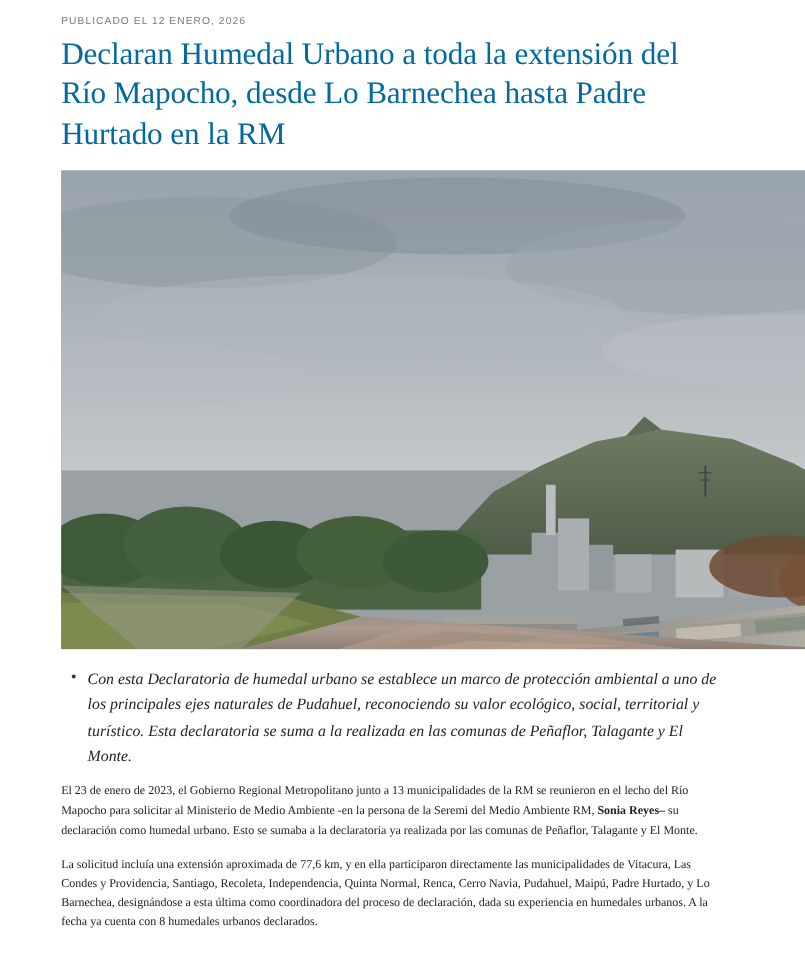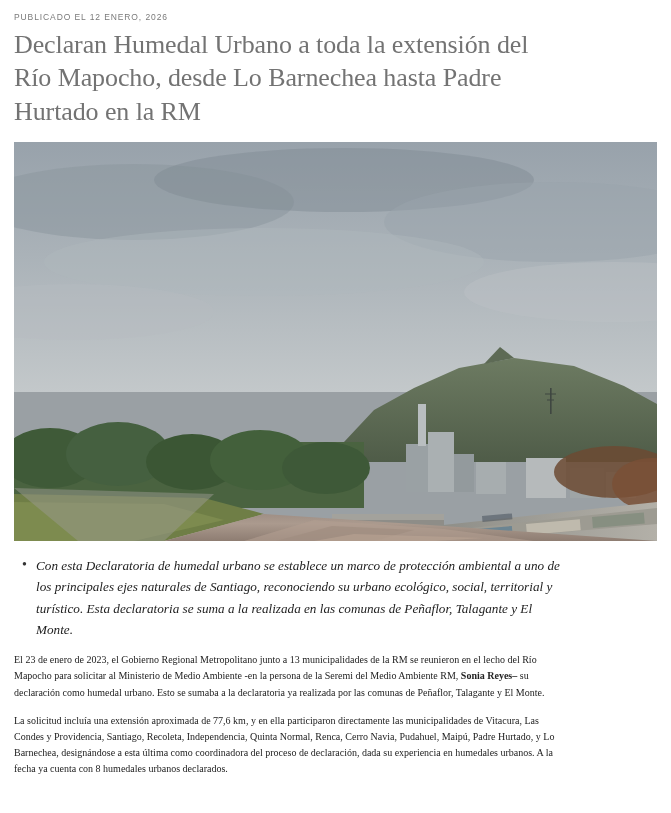--- a/index.html
+++ b/index.html
@@ -11,36 +11,37 @@
     width: 671px;
     min-height: 813px;
     font-family: "Liberation Serif", serif;
     color: #222222;
     -webkit-font-smoothing: antialiased;
   }
   .page {
     width: 574px;
     box-sizing: border-box;
     padding: 12px 14px 10px 14px;
+    margin-left: 37px;
   }
   .kicker {
     font-family: "Liberation Sans", sans-serif;
     font-size: 8.5px;
     letter-spacing: 0.9px;
     color: #7a7a7a;
     text-transform: uppercase;
     margin: 0 0 6px 0;
     font-weight: 400;
   }
   .headline {
     font-family: "Liberation Serif", serif;
     font-size: 26px;
     line-height: 1.28;
     font-weight: 400;
-    color: #737373;
+    color: #0369a1;
     margin: 0 0 14px 0;
     letter-spacing: -0.1px;
   }
   .hero {
     width: 643px;
     height: 399px;
     margin: 0 0 14px 0;
     position: relative;
     overflow: hidden;
     background: #9aa0a4;
@@ -177,21 +178,21 @@
       <rect x="468" y="374" width="30" height="6" fill="#3f4a55" opacity="0.5" transform="rotate(-5 468 374)"></rect>
 
       <path d="M250 372 L430 384 L643 399 L150 399 Z" fill="url(#water)"></path>
       <path d="M300 378 L430 387 L520 399 L230 399 Z" fill="#b39f91" opacity="0.6"></path>
       <path d="M318 384 L400 388 L360 399 L262 399 Z" fill="#a08d80" opacity="0.7"></path>
       <path d="M340 392 L470 396 L420 399 L300 399 Z" fill="#c0aa9a" opacity="0.45"></path>
     </svg>
   </div>
 
   <ul class="bullets">
-    <li>Con esta Declaratoria de humedal urbano se establece un marco de protección ambiental a uno de los principales ejes naturales de Santiago, reconociendo su urbano ecológico, social, territorial y turístico. Esta declaratoria se suma a la realizada en las comunas de Peñaflor, Talagante y El Monte.</li>
+    <li>Con esta Declaratoria de humedal urbano se establece un marco de protección ambiental a uno de los principales ejes naturales de Pudahuel, reconociendo su valor ecológico, social, territorial y turístico. Esta declaratoria se suma a la realizada en las comunas de Peñaflor, Talagante y El Monte.</li>
   </ul>
 
   <p class="body">
     <span>El 23 de enero de 2023, el Gobierno Regional Metropolitano junto a 13 municipalidades de la RM se reunieron en el lecho del Río Mapocho para solicitar al Ministerio de Medio Ambiente -en la persona de la Seremi del Medio Ambiente RM, </span><span class="b">Sonia Reyes–</span><span>  su declaración como humedal urbano. Esto se sumaba a la declaratoria ya realizada por las comunas de Peñaflor, Talagante y El Monte.</span>
   </p>
 
   <p class="body">La solicitud incluía una extensión aproximada de 77,6 km, y en ella participaron directamente las municipalidades de Vitacura, Las Condes y Providencia, Santiago, Recoleta, Independencia, Quinta Normal, Renca, Cerro Navia, Pudahuel, Maipú, Padre Hurtado, y Lo Barnechea, designándose a esta última como coordinadora del proceso de declaración, dada su experiencia en humedales urbanos. A la fecha ya cuenta con 8 humedales urbanos declarados.</p>
 
 </div>
 

